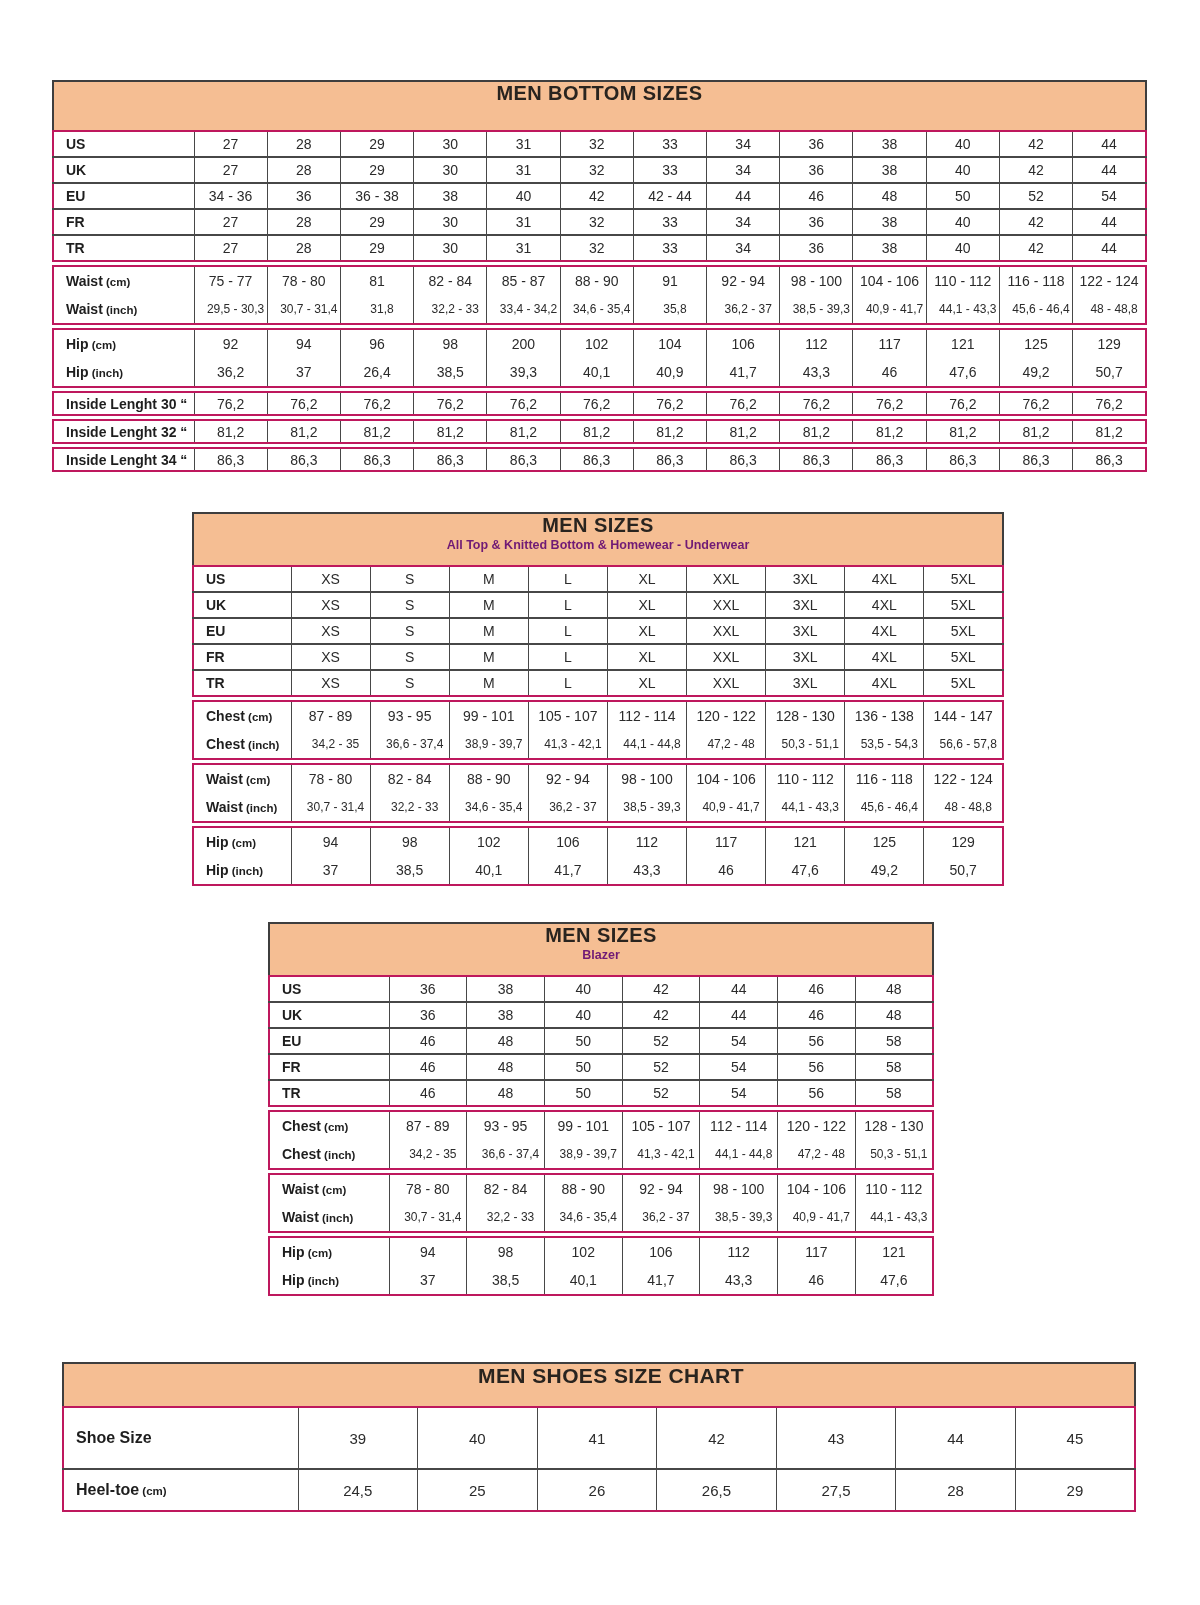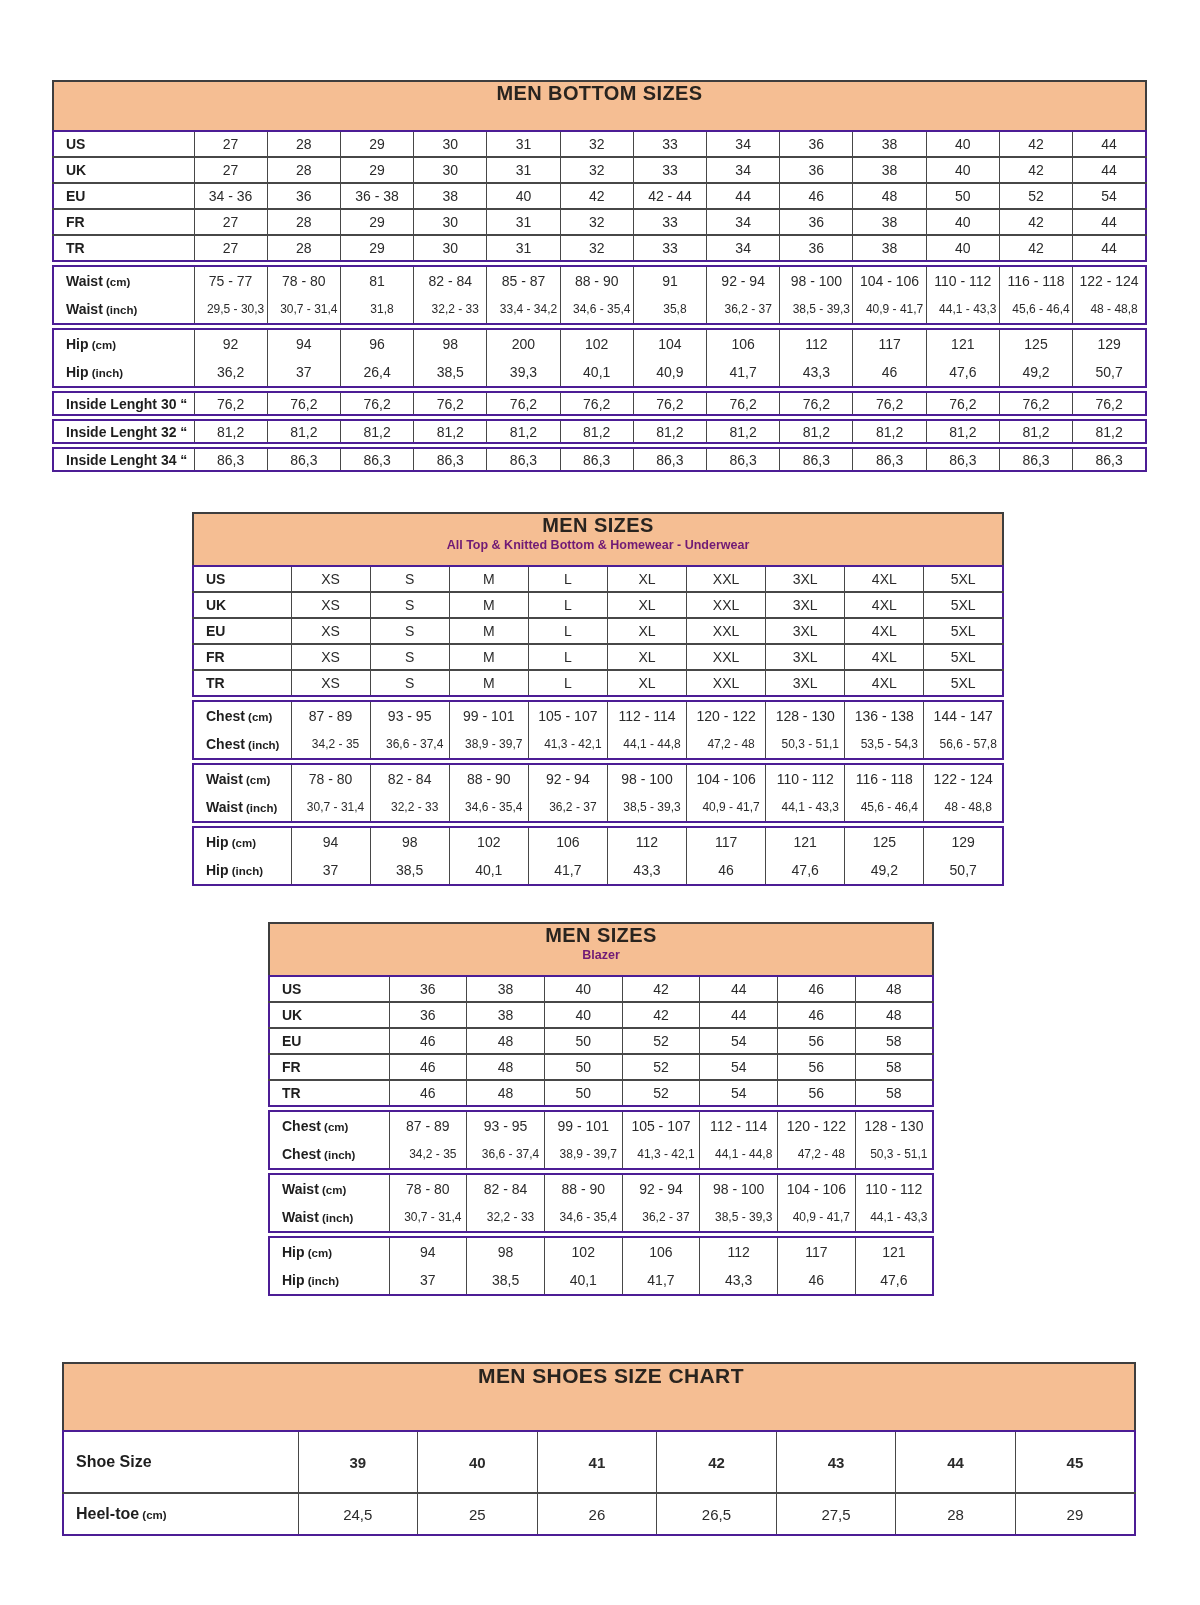--- a/index.html
+++ b/index.html
@@ -16,49 +16,49 @@
 
   .band {
     background: #F5BE93;
     border: 2px solid #3E3E3E;
     border-bottom: 0;
     display: flex; flex-direction: column; justify-content: flex-start; align-items: center;
     text-align: center;
   }
   .t1 .band { height: 50px; }
   .t2 .band, .t3 .band { height: 53px; }
-  .t4 .band { height: 68px; padding-left: 24px; }
+  .t4 .band { height: 44px; padding-left: 24px; }
 
   .title { font-weight: bold; font-size: 20px; color: #29241F; letter-spacing: .4px; }
   .t4 .title { font-size: 21px; }
   .subtitle { font-weight: bold; font-size: 12.5px; color: #701a75; margin-top: 1px; }
 
   .grid {
     width: 100%;
     border-collapse: collapse;
     table-layout: fixed;
-    border: 2px solid #4c1d95;
+    border: 2px solid #be185d;
     background: #fff;
   }
   .grid + .grid { margin-top: 3px; }
 
   .grid th, .grid td { border: 1px solid #474747; height: 26px; }
   .grid tr + tr > * { border-top-width: 2px; }
   .grid tr.cont > * { border-top-style: hidden; }
 
   .grid th {
     text-align: left; padding-left: 12px;
     font-size: 14px; font-weight: bold; color: #1E1E1E;
     white-space: nowrap;
   }
   .sfx { font-size: 11.5px; }
 
   .grid td { text-align: center; font-size: 14px; color: #2B2B2B; font-weight: 400; white-space: nowrap; }
   .grid td.small { font-size: 12px; padding-left: 10px; }
-  .grid td.strong { font-weight: bold; }
+  .grid td.strong { font-weight: normal; }
 
   .pairsec th, .pairsec td { height: 29px; }
   .single th, .single td { height: 23px; }
 
   .t1 col.c-label { width: 141px; }
   .t2 col.c-label { width: 98px; }
   .t3 col.c-label { width: 120px; }
   .t4 col.c-label { width: 235px; }
 
   .t4 .grid tr:first-child > * { height: 62px; }

